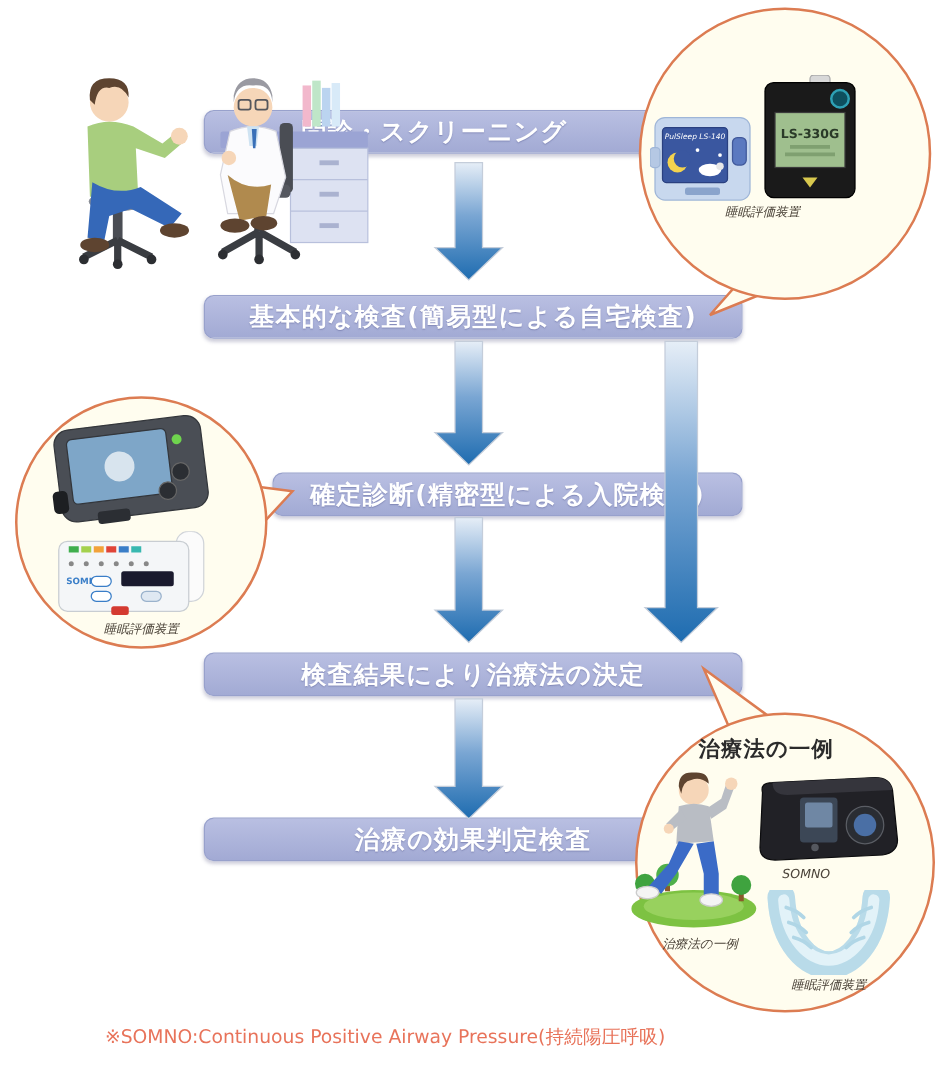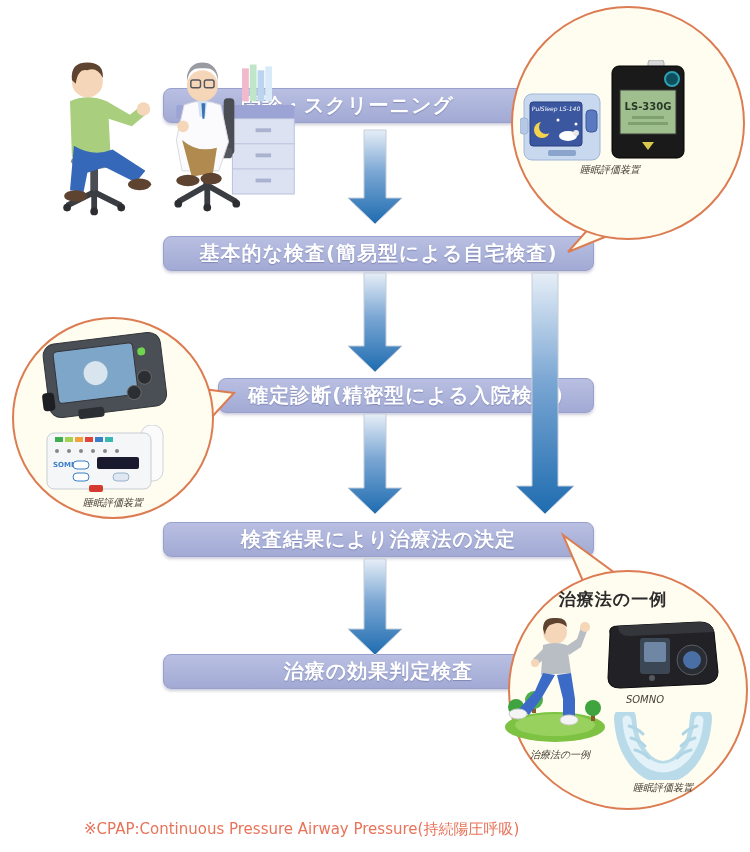--- a/index.html
+++ b/index.html
@@ -222,14 +222,14 @@
   <div class="caption" style="left:610px;top:694px;width:70px;">SOMNO</div>
   <svg class="c-content" style="left:613px;top:712px;" width="100" height="68" viewBox="0 0 100 68">
     <path d="M12 6 C14 42 34 60 50 60 C66 60 86 42 88 6" fill="none" stroke="#c9e4f0" stroke-width="22" stroke-linecap="round"></path>
     <path d="M12 6 C14 42 34 60 50 60 C66 60 86 42 88 6" fill="none" stroke="#9ccade" stroke-width="22" stroke-linecap="round" opacity="0.35"></path>
     <path d="M14 8 C16 40 35 56 50 56 C65 56 84 40 86 8" fill="none" stroke="#e2f2f8" stroke-width="9" stroke-linecap="round"></path>
     <path d="M16 14 Q24 16 30 22 M18 26 Q26 28 32 34 M22 38 Q30 40 36 46" fill="none" stroke="#b0d6e6" stroke-width="3" stroke-linecap="round"></path>
     <path d="M84 14 Q76 16 70 22 M82 26 Q74 28 68 34 M78 38 Q70 40 64 46" fill="none" stroke="#b0d6e6" stroke-width="3" stroke-linecap="round"></path>
   </svg>
   <div class="caption" style="left:618px;top:781px;width:90px;">睡眠評価装置</div>
 
-  <div class="footnote">※CPAP:Continuous Pressure Airway Pressure(持続陽圧呼吸)</div>
+  <div class="footnote">※SOMNO:Continuous Positive Airway Pressure(持続陽圧呼吸)</div>
 </div>
 
 </body></html>

